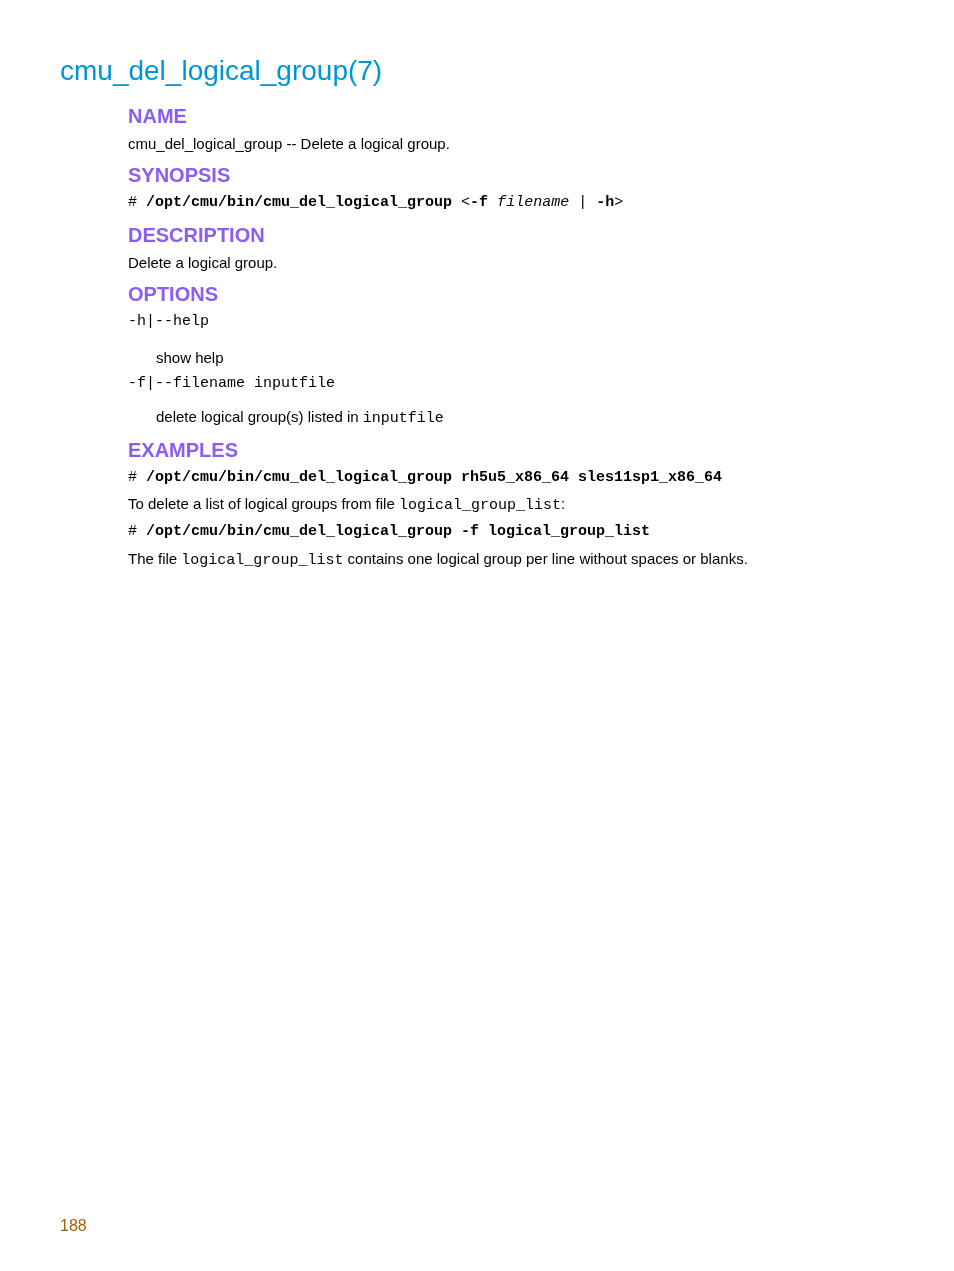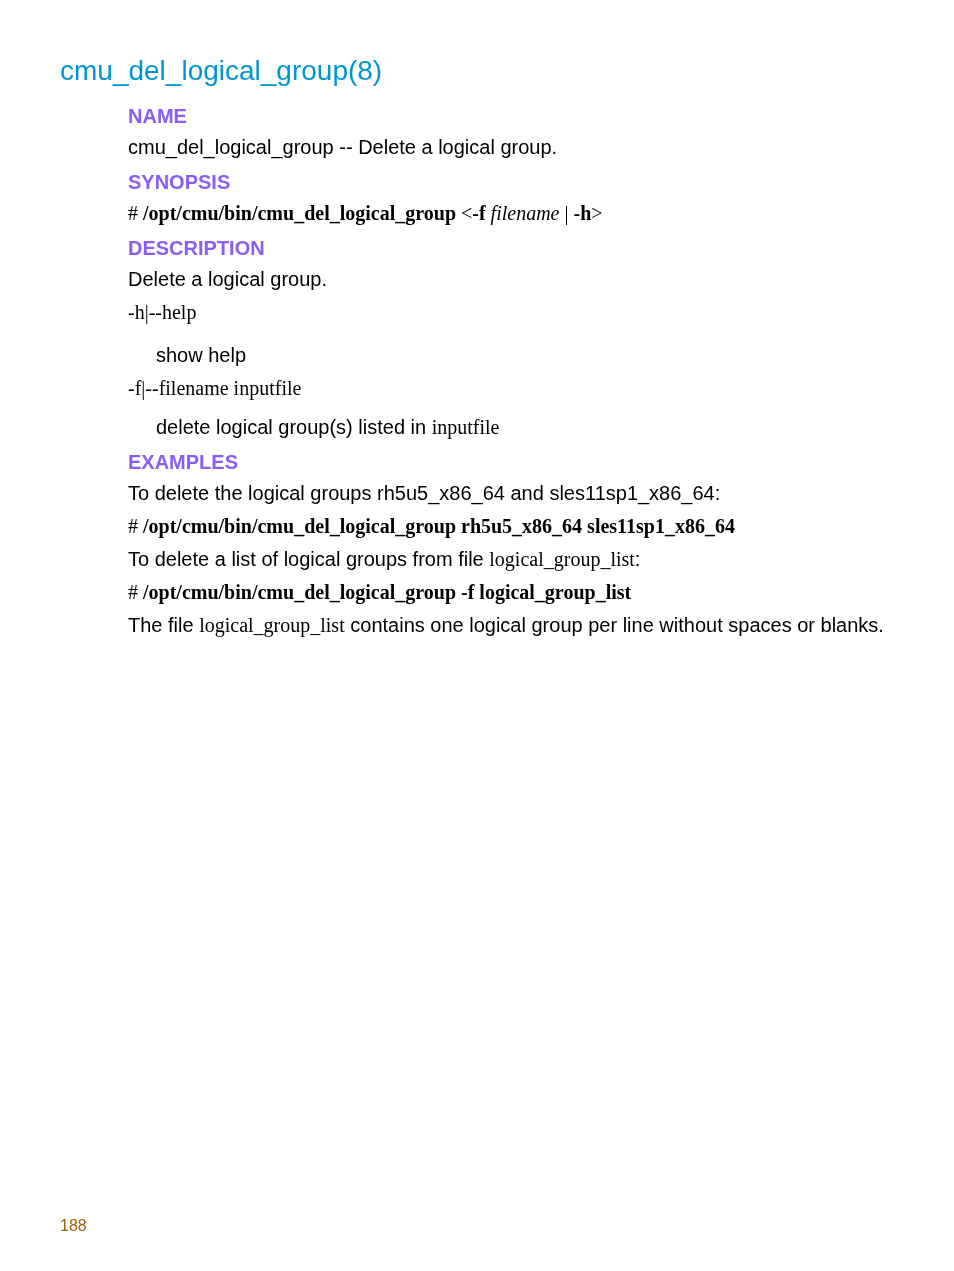--- a/index.html
+++ b/index.html
@@ -5,87 +5,87 @@
   html,body{margin:0;padding:0;background:#fff;}
   body{
     width:954px;
     min-height:1271px;
     font-family:"Futura","Century Gothic","Trebuchet MS",Arial,sans-serif;
     color:#000;
     position:relative;
     box-sizing:border-box;
     padding:55px 60px 0 60px;
   }
-  .mono{font-family:Liberation Serif, serif;}
+  .mono{font-family:Liberation Mono, monospace;}
   h1.title{
     font-size:28px;
     font-weight:400;
     color:#0096d6;
     margin:0 0 18px 0;
     letter-spacing:0;
   }
   .section{
     margin-left:68px;
   }
   h2.heading{
     font-size:20px;
     font-weight:700;
     color:#8b5cf6;
     margin:10px 0 6px 0;
   }
   p{
-    font-size:20px;
+    font-size:15px;
     margin:6px 0;
     line-height:1.35;
   }
   .ital{font-style:italic;}
   .bold{font-weight:700;}
   .indent{margin-left:28px;}
   .pagenum{
     position:absolute;
     left:60px;
     bottom:36px;
     font-size:16px;
     color:#a16207;
   }
 </style>
 </head>
 <body>
 
-<h1 class="title">cmu_del_logical_group(8)</h1>
+<h1 class="title">cmu_del_logical_group(7)</h1>
 
 <div class="section">
   <h2 class="heading">NAME</h2>
   <p>cmu_del_logical_group -- Delete a logical group.</p>
 </div>
 
 <div class="section">
   <h2 class="heading">SYNOPSIS</h2>
   <p class="mono">
     <span># </span><span class="bold">/opt/cmu/bin/cmu_del_logical_group</span><span> &lt;</span><span class="bold">-f</span><span> </span><span class="ital">filename</span><span> | </span><span class="bold">-h</span><span>&gt;</span>
   </p>
 </div>
 
 <div class="section">
   <h2 class="heading">DESCRIPTION</h2>
   <p>Delete a logical group.</p>
 </div>
 
 <div class="section">
+  <h2 class="heading">OPTIONS</h2>
   <p class="mono" style="margin-bottom:16px">-h|--help</p>
   <p class="indent" style="margin-top:3px">show help</p>
   <p class="mono" style="margin-bottom:9px">-f|--filename inputfile</p>
   <p class="indent" style="margin-top:12px">
     <span>delete logical group(s) listed in </span><span class="mono">inputfile</span>
   </p>
 </div>
 
 <div class="section">
   <h2 class="heading">EXAMPLES</h2>
-  <p>To delete the logical groups rh5u5_x86_64 and sles11sp1_x86_64:</p>
   <p class="mono">
     <span># </span><span class="bold">/opt/cmu/bin/cmu_del_logical_group rh5u5_x86_64 sles11sp1_x86_64</span>
   </p>
   <p>
     <span>To delete a list of logical groups from file </span><span class="mono">logical_group_list</span><span>:</span>
   </p>
   <p class="mono">
     <span># </span><span class="bold">/opt/cmu/bin/cmu_del_logical_group -f logical_group_list</span>
   </p>
   <p>

